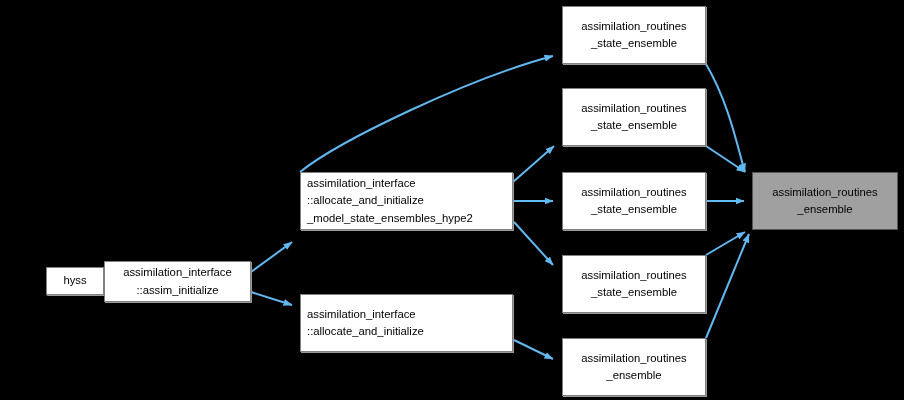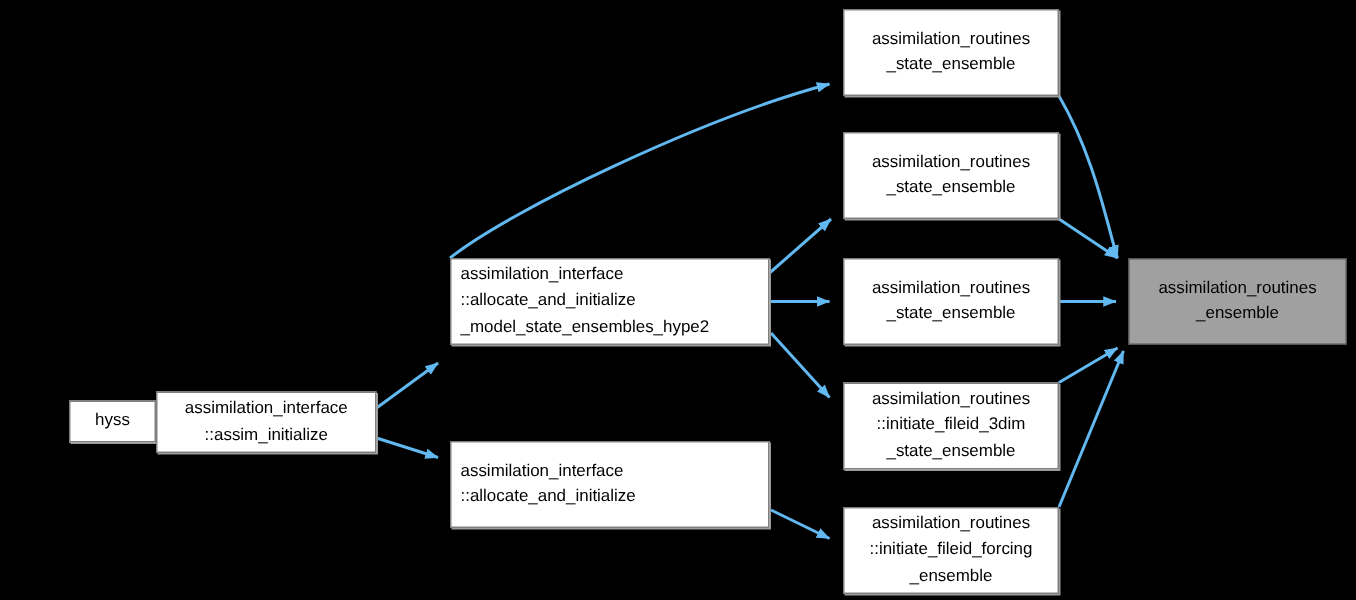--- a/index.html
+++ b/index.html
@@ -88,26 +88,24 @@
       <div class="node center" style="left: 562px; top: 88px; width: 144px; height: 58px;">
         <span class="ln">assimilation_routines</span>
         <span class="ln">_state_ensemble</span>
       </div>
       <div class="node center" style="left: 562px; top: 172px; width: 144px; height: 58px;">
         <span class="ln">assimilation_routines</span>
         <span class="ln">_state_ensemble</span>
       </div>
       <div class="node center" style="left: 562px; top: 255px; width: 144px; height: 58px;">
         <span class="ln">assimilation_routines</span>
-        <span class="ln">::initiate_fileid_3dim</span>
         <span class="ln">_state_ensemble</span>
       </div>
       <div class="node center" style="left: 562px; top: 338px; width: 144px; height: 58px;">
         <span class="ln">assimilation_routines</span>
-        <span class="ln">::initiate_fileid_forcing</span>
         <span class="ln">_ensemble</span>
       </div>
       <div class="node center highlight" style="left: 752px; top: 172px; width: 146px; height: 58px;">
         <span class="ln">assimilation_routines</span>
         <span class="ln">_ensemble</span>
       </div>
     </div>
 </div>
 
 </body></html>

